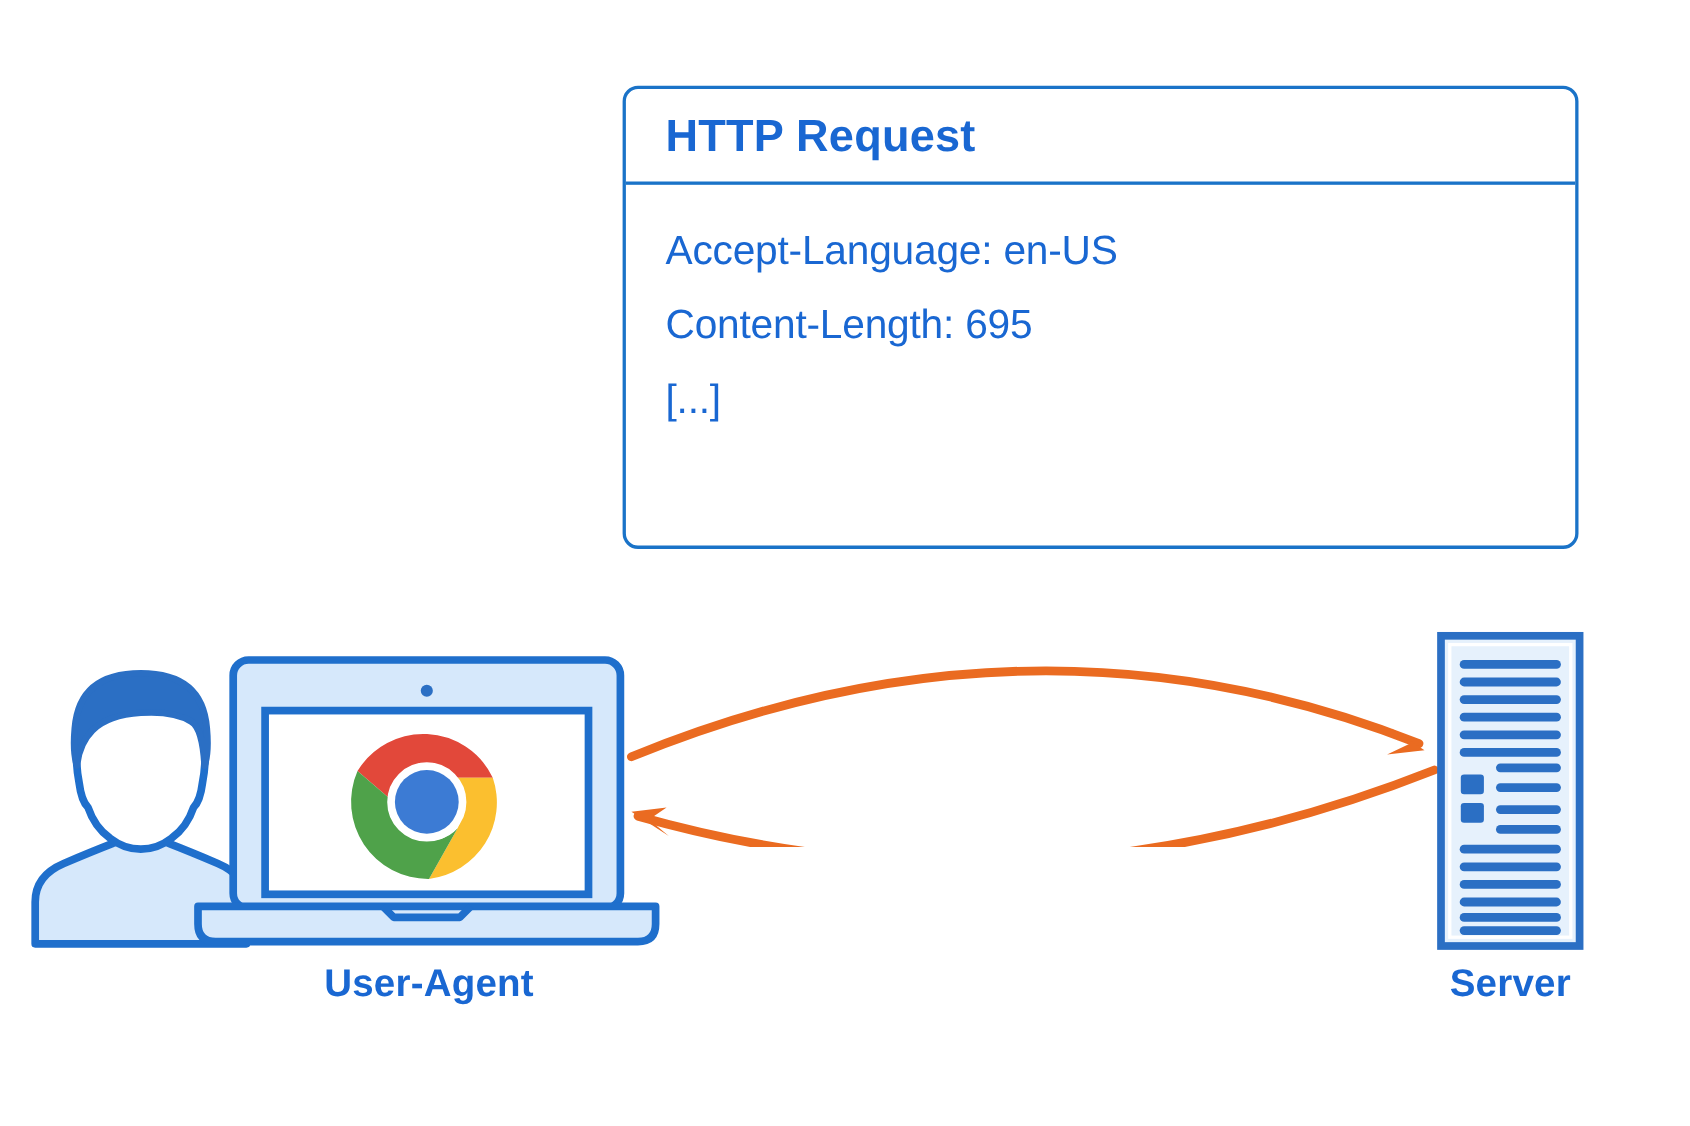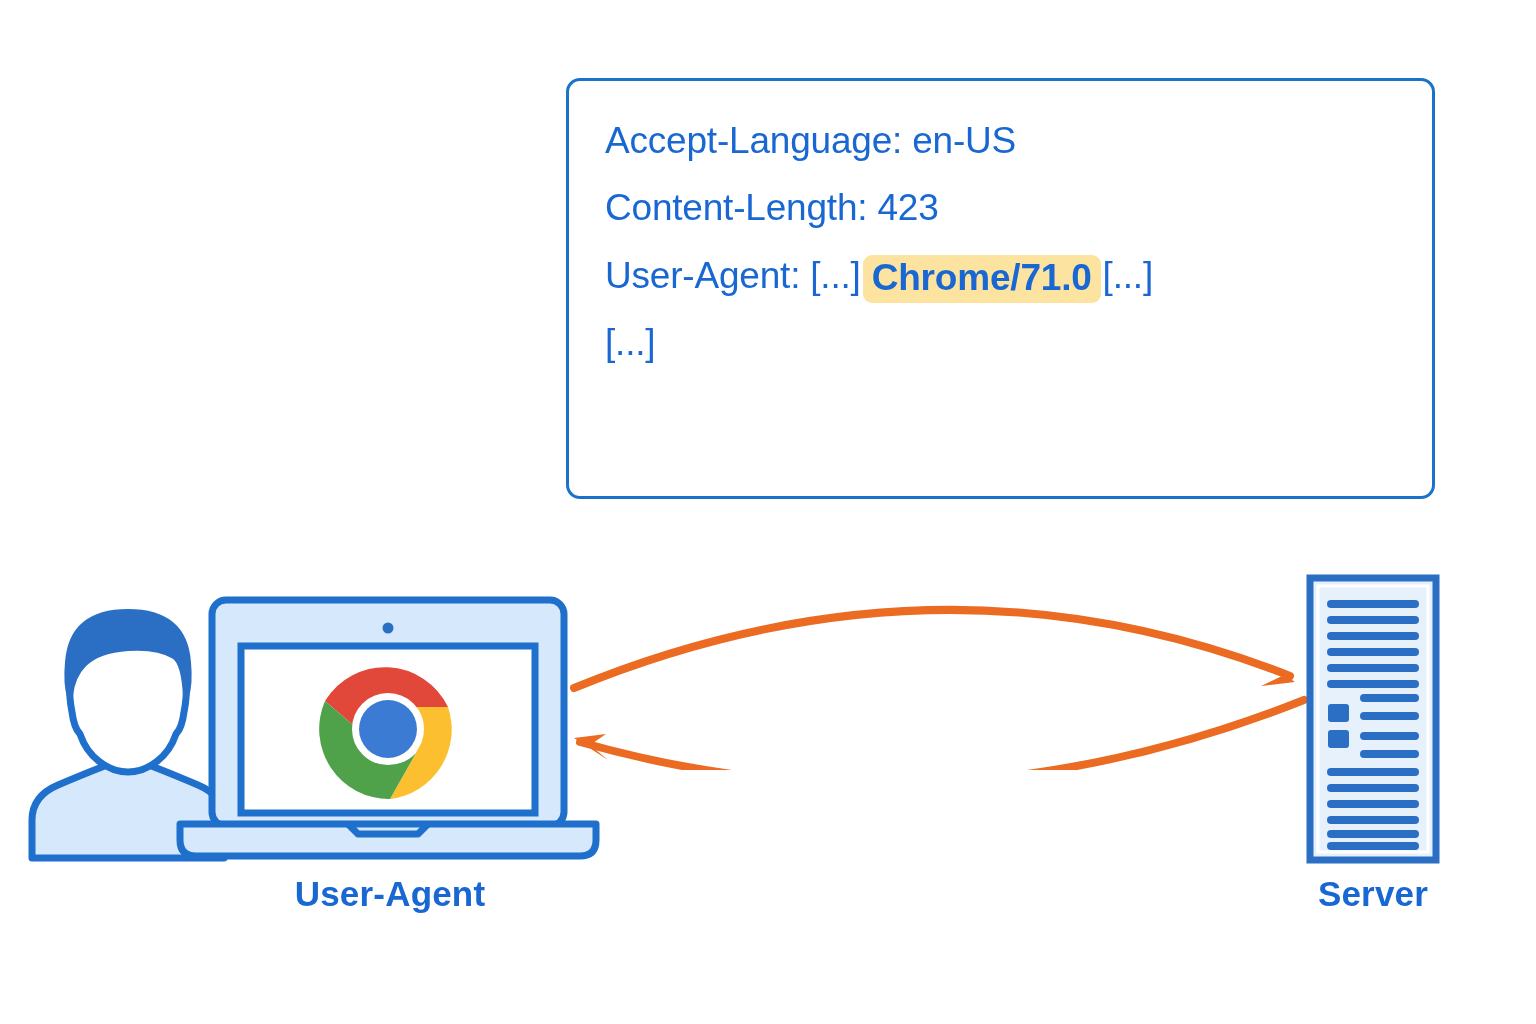--- a/index.html
+++ b/index.html
@@ -86,33 +86,33 @@
   }
   #label-user-agent { left: 188px; top: 874px; width: 404px; }
   #label-server { left: 1258px; top: 874px; width: 230px; }
 </style>
 </head>
 <body>
 
 <div id="stage">
 
   <div id="http-card">
+    <div id="http-card-header">
+      <span id="http-card-title">HTTP Request</span>
+    </div>
     <div id="http-card-body">
 
       <div class="hdr-line">
         <span>Accept-Language:  en-US</span>
       </div>
 
       <div class="hdr-line">
-        <span>Content-Length: 423</span>
+        <span>Content-Length: 695</span>
       </div>
 
-      <div class="hdr-line">
-        <span>User-Agent: [...]</span><span class="hl">Chrome/71.0</span><span>[...]</span>
-      </div>
 
       <div class="hdr-line">
         <span>[...]</span>
       </div>
 
     </div>
   </div>
 
   <div id="avatar">
     <svg viewBox="0 0 200 262" width="200" height="262">

